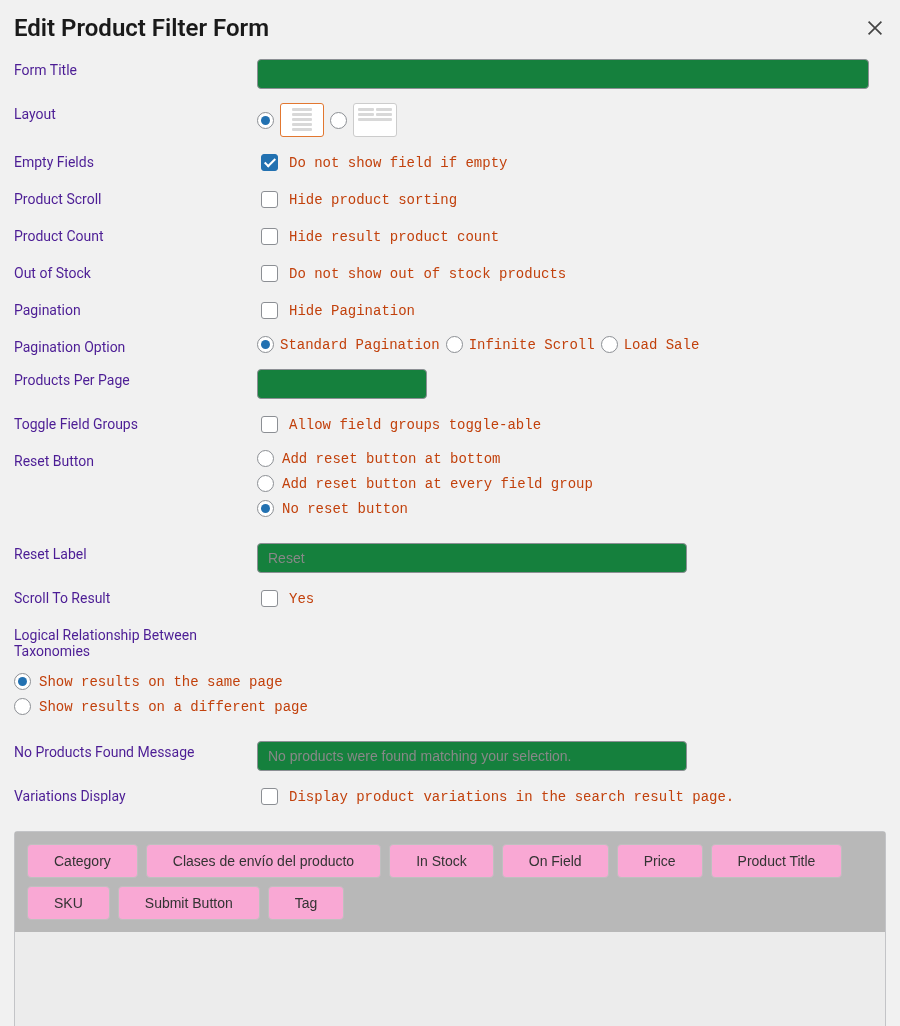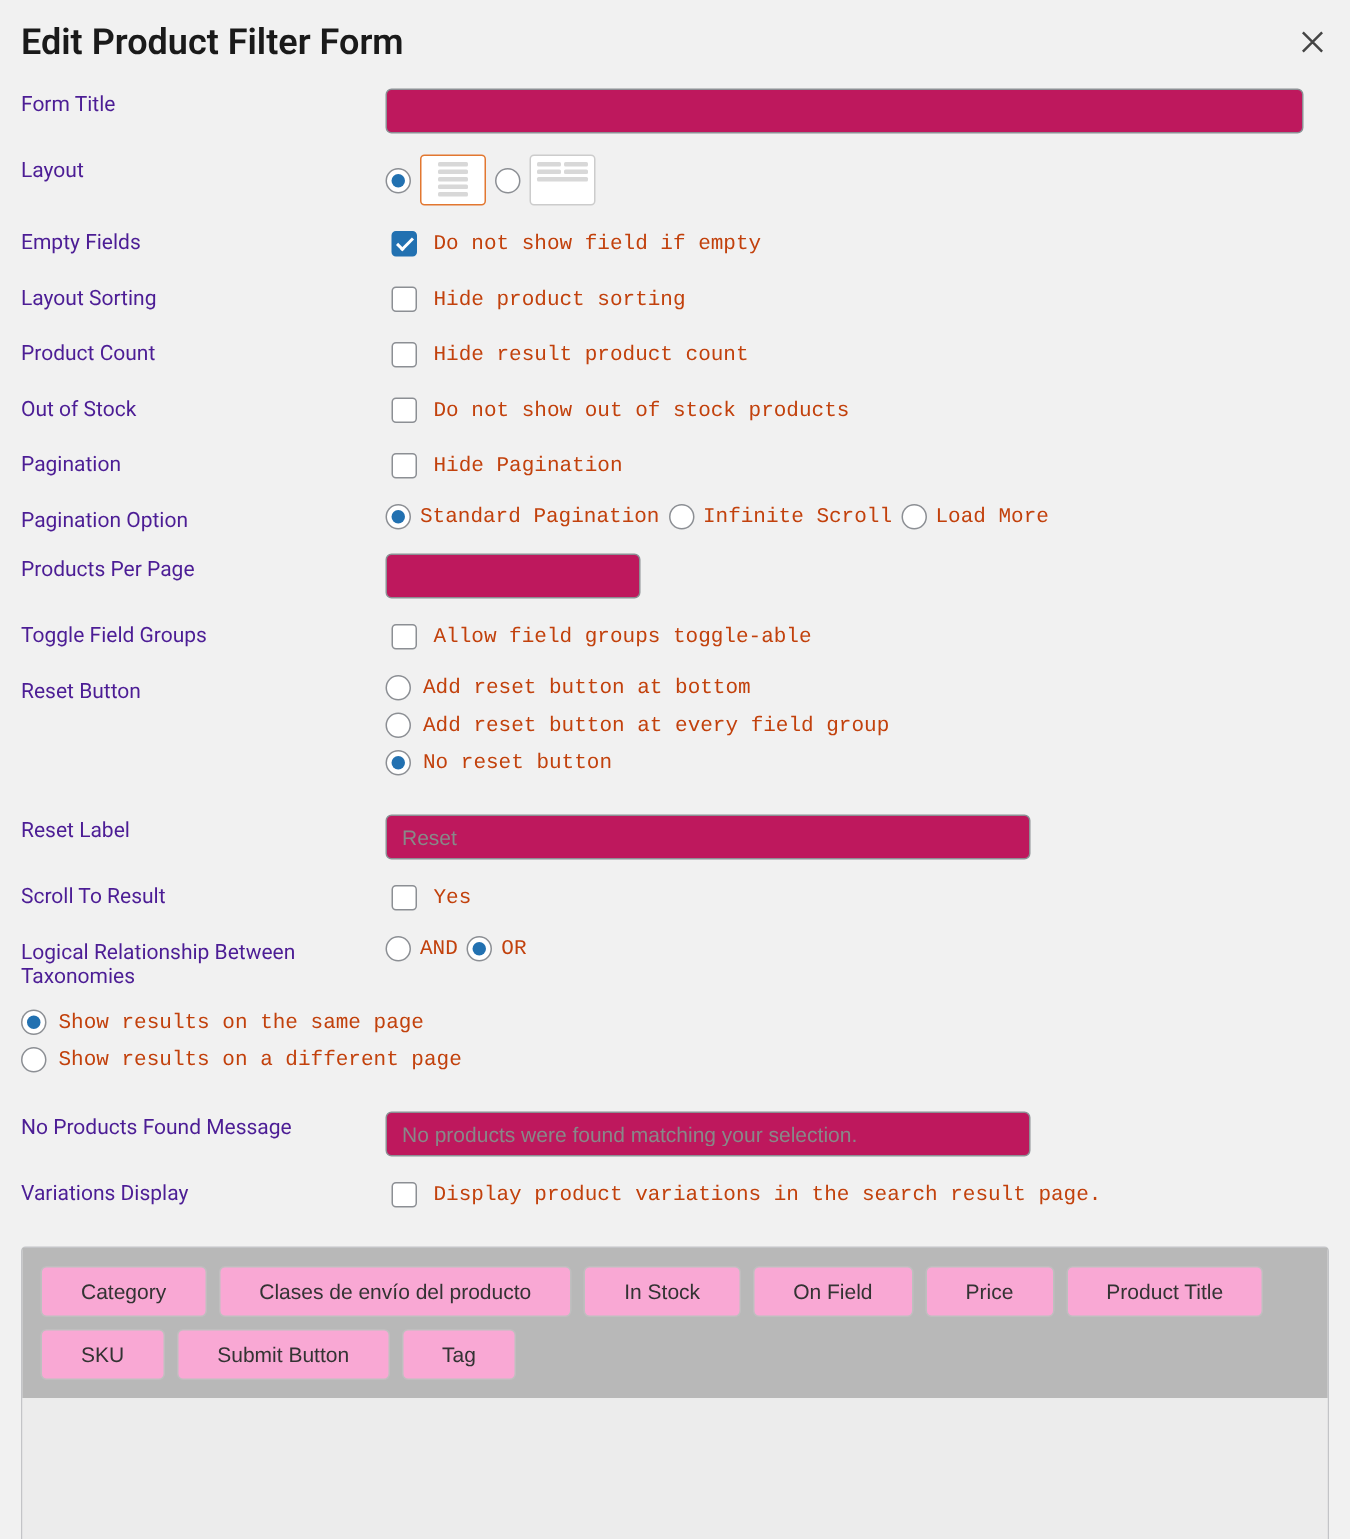--- a/index.html
+++ b/index.html
@@ -49,21 +49,21 @@
     gap: 8px;
   }
   .text-input {
     width: 100%;
     max-width: 612px;
     height: 30px;
     border: 1px solid #8c8f94;
     border-radius: 4px;
     padding: 0 10px;
     font-size: 14px;
-    background: #be185d;
+    background: #15803d;
   }
   .text-input.half { max-width: 430px; }
   .text-input.num { max-width: 170px; }
   .text-input::placeholder { color: #888; }
   .cb-row, .rb-row {
     display: flex;
     align-items: center;
     gap: 8px;
   }
   .rb-inline {
@@ -232,21 +232,21 @@
   <div class="label-col">Empty Fields</div>
   <div class="field-col">
     <div class="cb-row">
       <input type="checkbox" checked="" style="">
       <span class="cb-label">Do not show field if empty</span>
     </div>
   </div>
 </div>
 
 <div class="form-row">
-  <div class="label-col">Layout Sorting</div>
+  <div class="label-col">Product Scroll</div>
   <div class="field-col">
     <div class="cb-row">
       <input type="checkbox" style="">
       <span class="cb-label">Hide product sorting</span>
     </div>
   </div>
 </div>
 
 <div class="form-row">
   <div class="label-col">Product Count</div>
@@ -280,21 +280,21 @@
 
 <div class="form-row">
   <div class="label-col">Pagination Option</div>
   <div class="field-col">
     <div class="rb-inline">
       <input type="radio" name="pagopt" checked="" style="">
       <span class="rb-label">Standard Pagination</span>
       <input type="radio" name="pagopt" style="">
       <span class="rb-label">Infinite Scroll</span>
       <input type="radio" name="pagopt" style="">
-      <span class="rb-label">Load More</span>
+      <span class="rb-label">Load Sale</span>
     </div>
   </div>
 </div>
 
 <div class="form-row">
   <div class="label-col">Products Per Page</div>
   <div class="field-col">
     <input type="text" class="text-input num" value="" style="">
   </div>
 </div>
@@ -339,28 +339,20 @@
   <div class="field-col">
     <div class="cb-row">
       <input type="checkbox" style="">
       <span class="cb-label">Yes</span>
     </div>
   </div>
 </div>
 
 <div class="form-row">
   <div class="label-col">Logical Relationship Between Taxonomies</div>
-  <div class="field-col">
-    <div class="rb-inline">
-      <input type="radio" name="logic" style="">
-      <span class="rb-label">AND</span>
-      <input type="radio" name="logic" checked="" style="">
-      <span class="rb-label">OR</span>
-    </div>
-  </div>
 </div>
 
 <div class="form-row">
   <div class="field-col">
     <div class="rb-row">
       <input type="radio" name="rtpl" checked="" style="">
       <span class="rb-label">Show results on the same page</span>
     </div>
     <div class="rb-row">
       <input type="radio" name="rtpl" style="">

